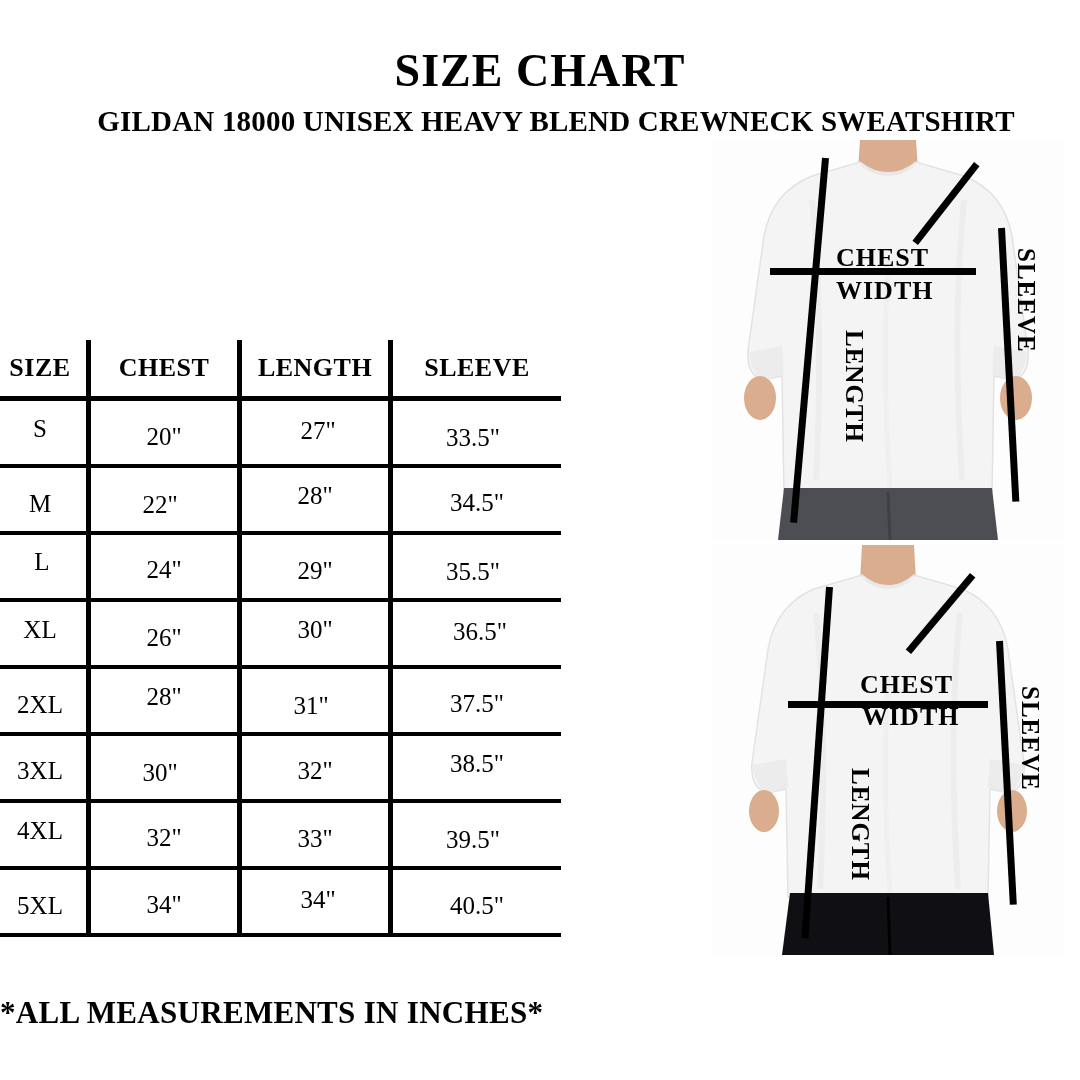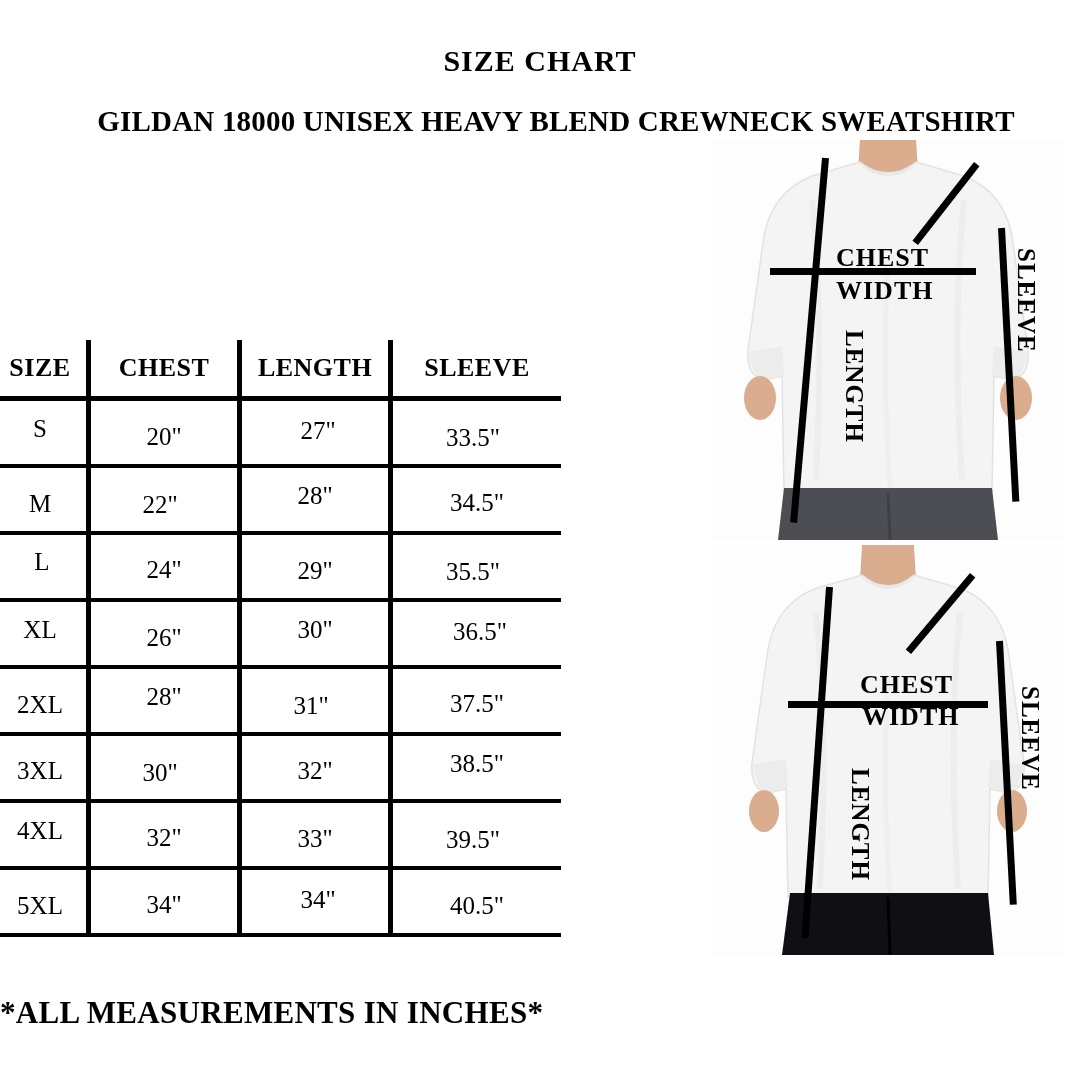--- a/index.html
+++ b/index.html
@@ -18,21 +18,21 @@
 
   
   .title {
     position: absolute;
     top: 44px;
     left: 0;
     width: 1080px;
     text-align: center;
     font-family: "Liberation Serif", serif;
     font-weight: bold;
-    font-size: 30px;
+    font-size: 46px;
     letter-spacing: 1px;
   }
   .subtitle {
     position: absolute;
     top: 105px;
     left: 16px;
     width: 1080px;
     text-align: center;
     font-family: "Liberation Serif", serif;
     font-weight: bold;

